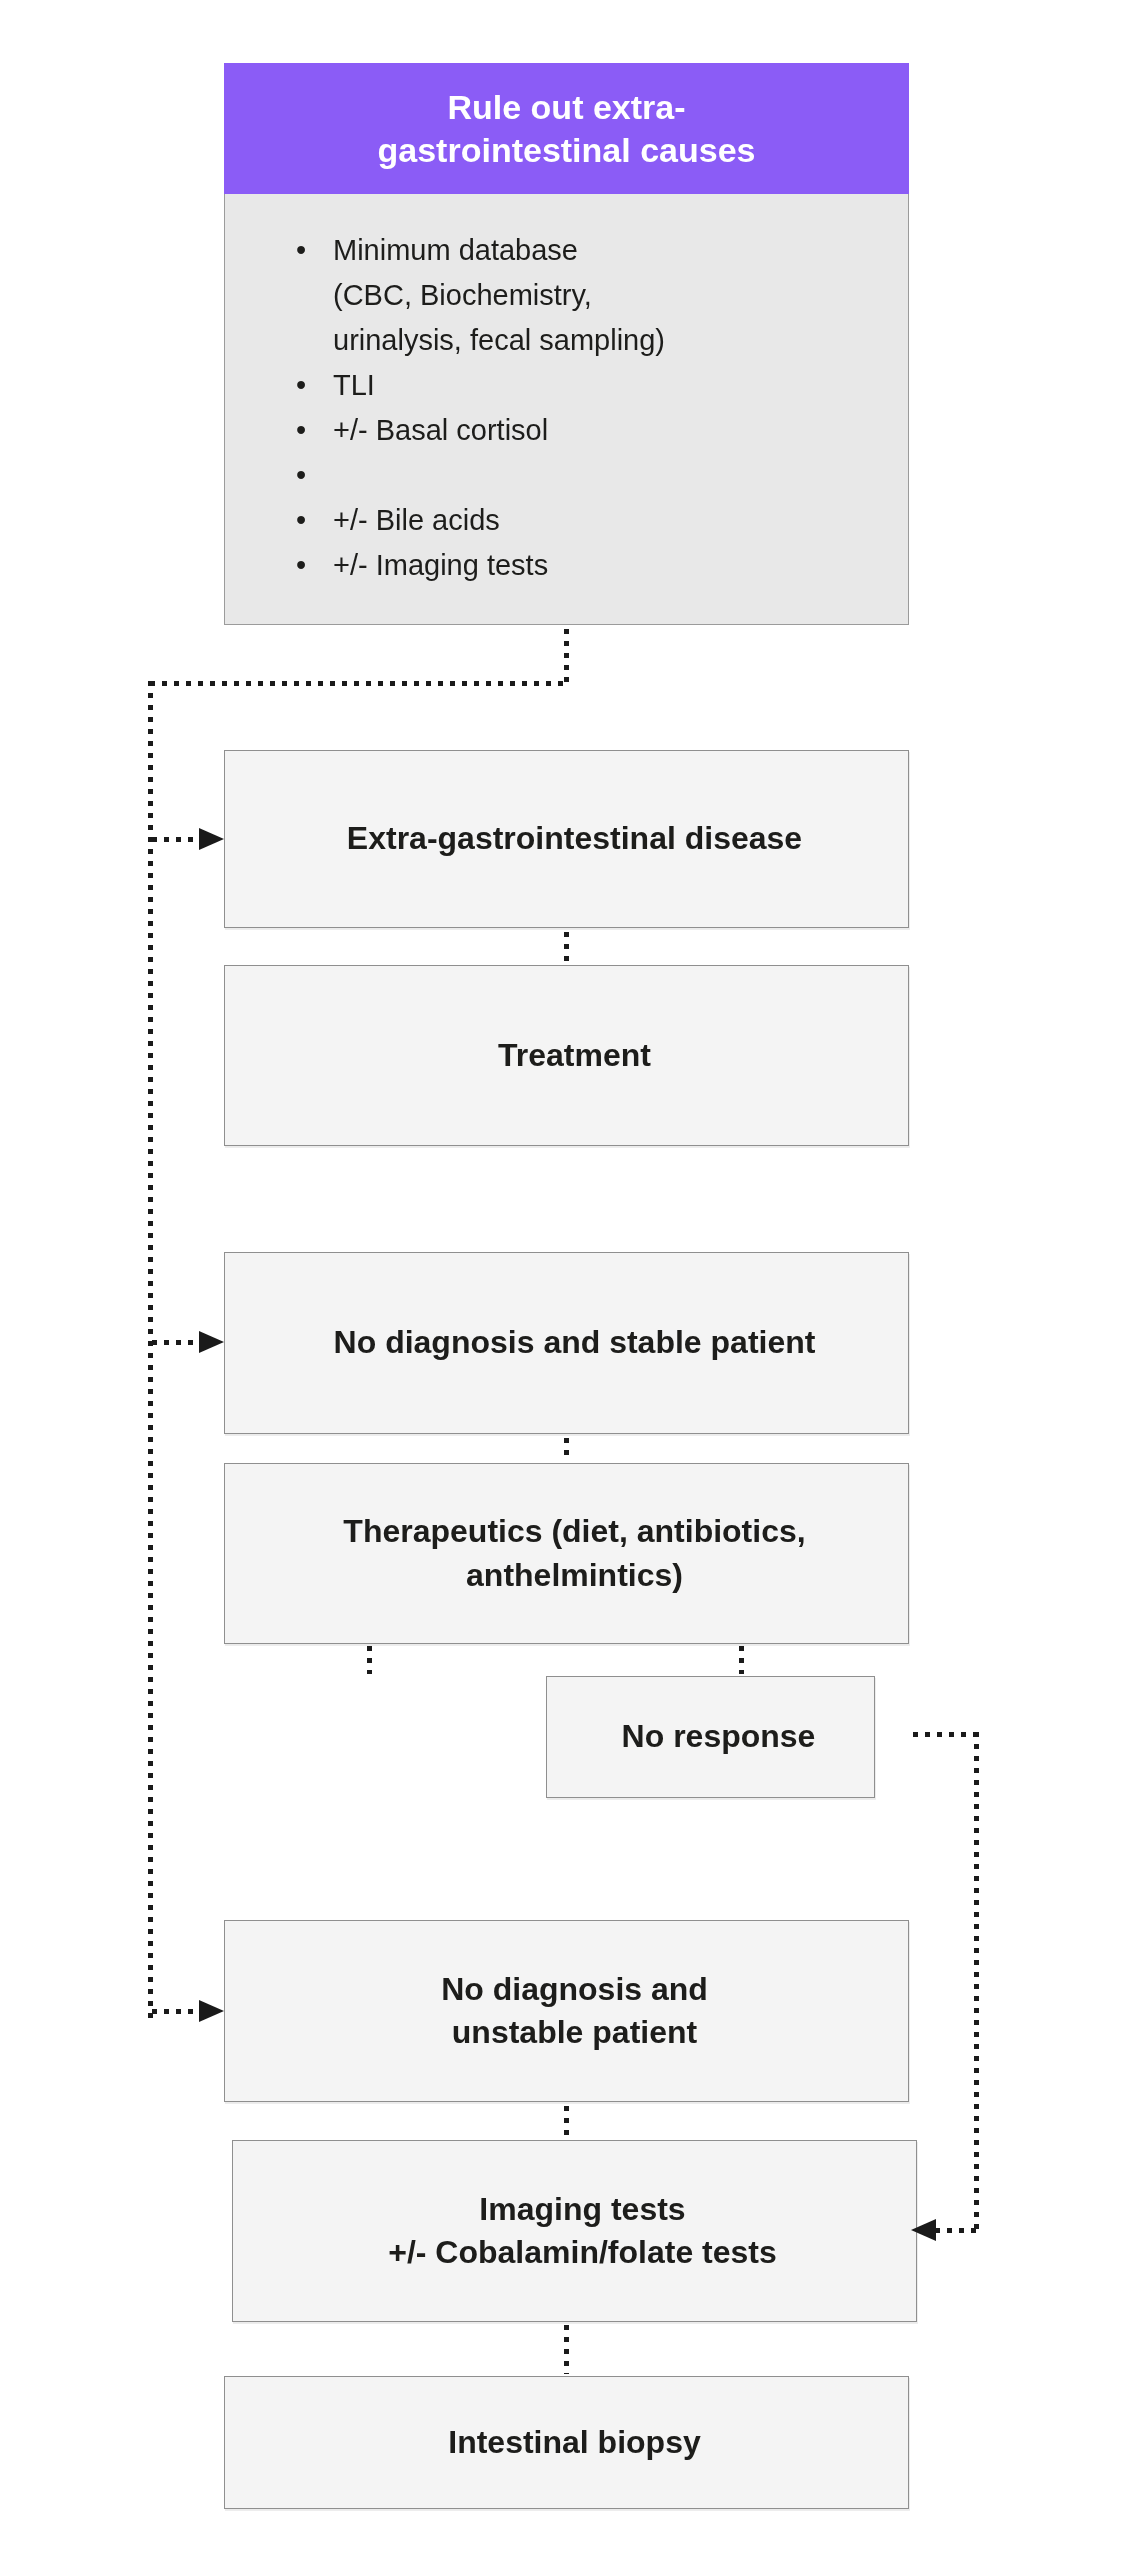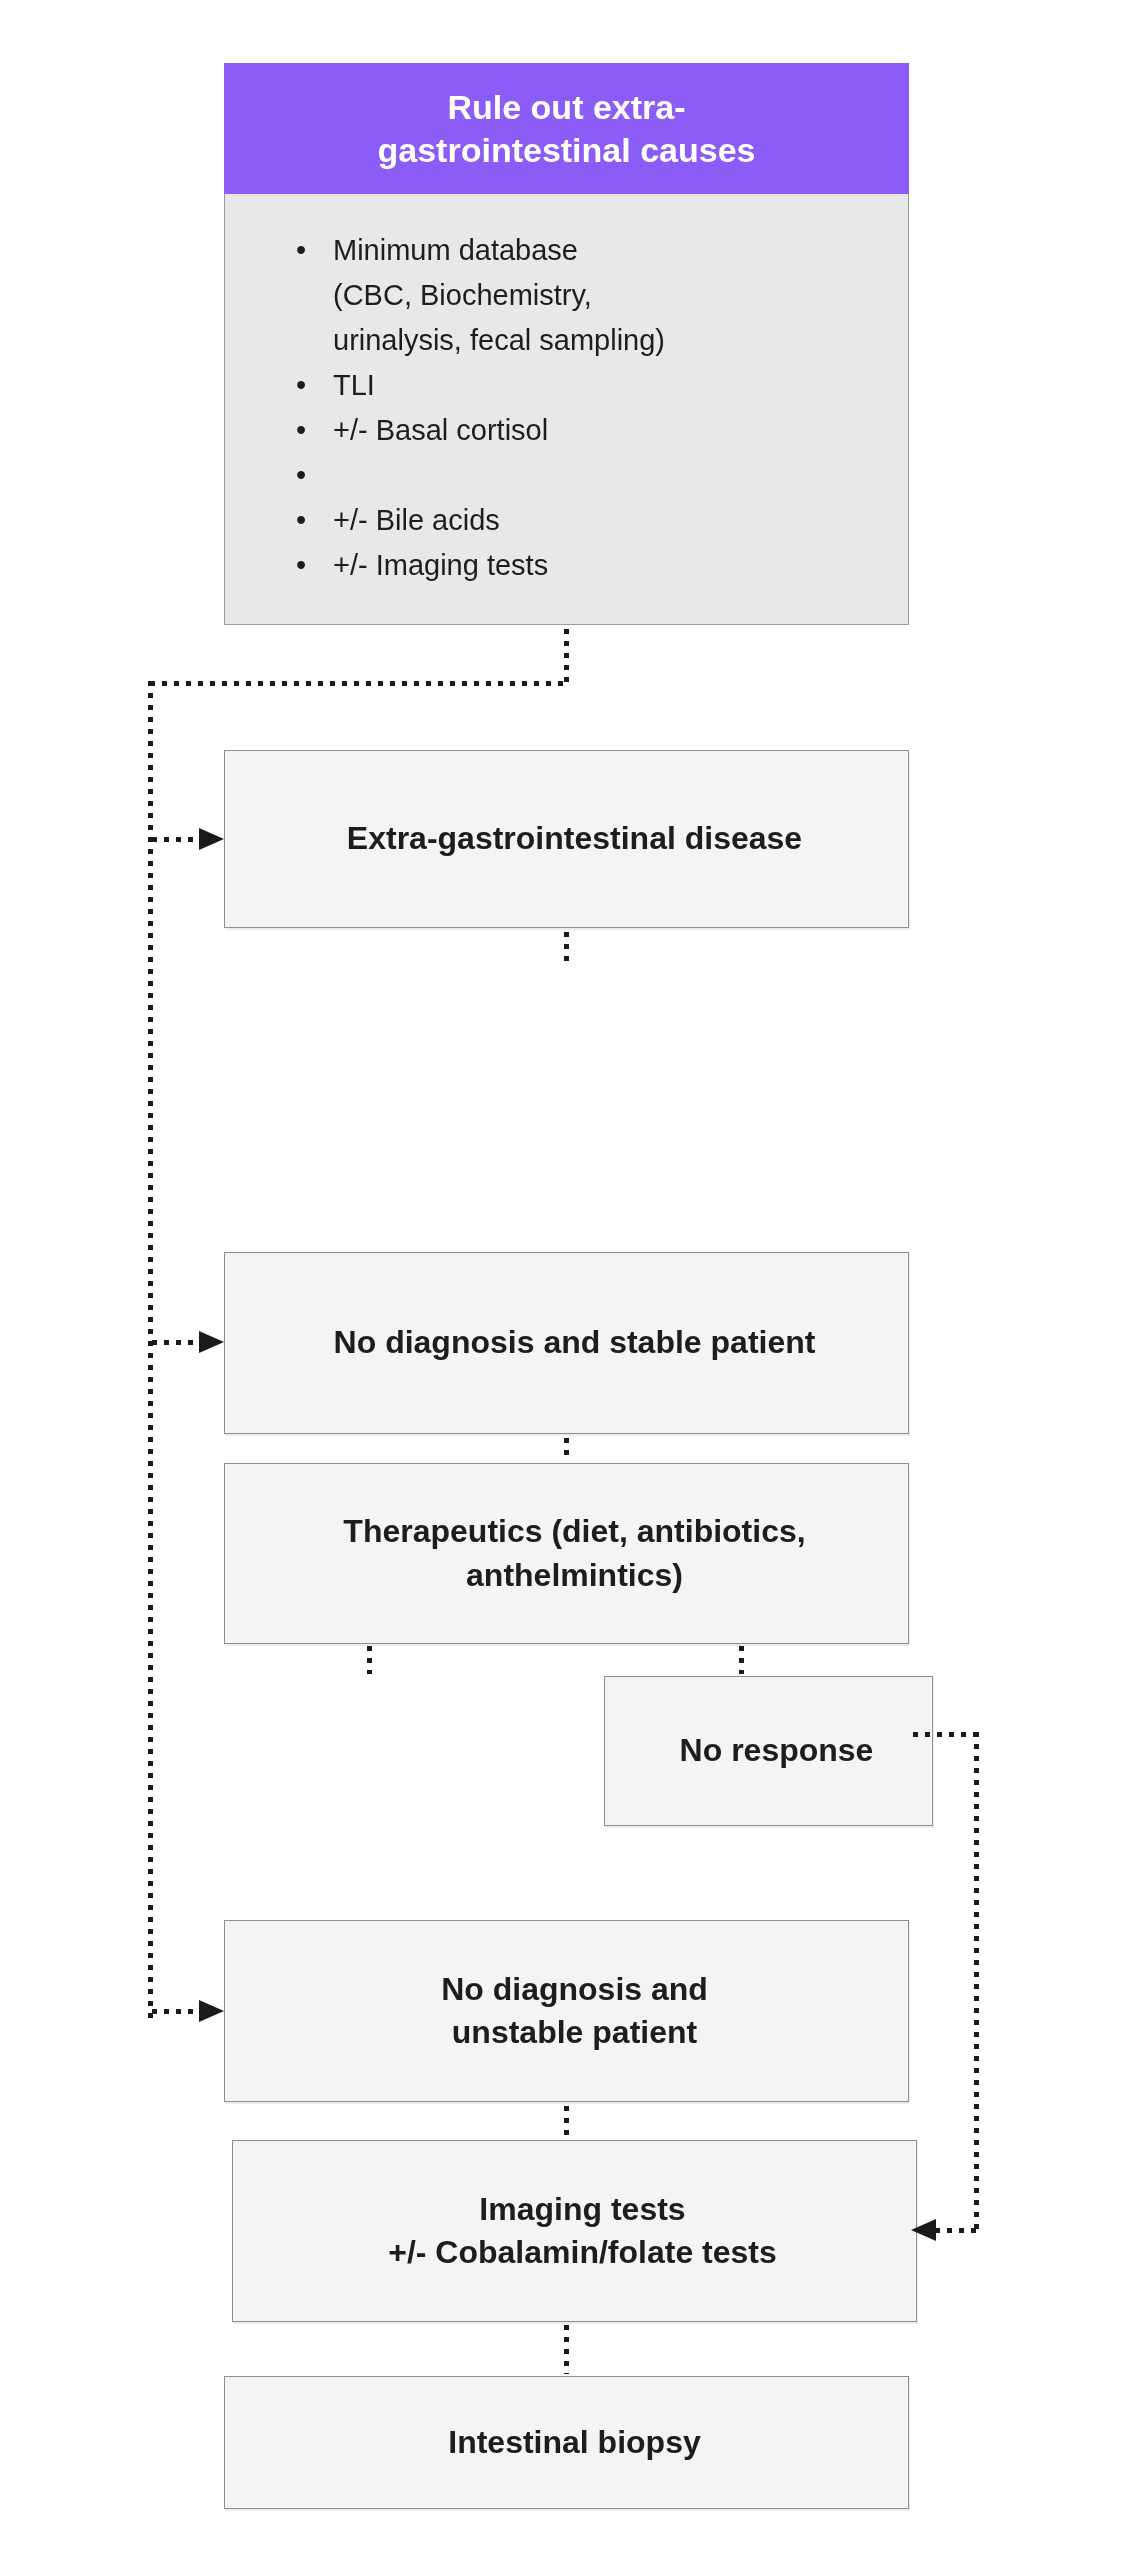--- a/index.html
+++ b/index.html
@@ -85,31 +85,34 @@
           <span class="blt">•</span>
           <span>+/- Imaging tests</span>
         </li>
     </ul>
   </div>
 
   <div class="flowbox" style="left: 224px; top: 750px; width: 685px; height: 178px; background: rgb(244, 244, 244); border-color: rgb(143, 143, 143);">
     <span>Extra-gastrointestinal disease</span>
   </div>
 
+  <div class="flowbox" style="left: 224px; top: 965px; width: 685px; height: 181px; background: rgb(244, 244, 244); border-color: rgb(143, 143, 143);">
+    <span>Treatment</span>
+  </div>
 
   <div class="flowbox" style="left: 224px; top: 1252px; width: 685px; height: 182px; background: rgb(244, 244, 244); border-color: rgb(143, 143, 143);">
     <span>No diagnosis and stable patient</span>
   </div>
 
   <div class="flowbox" style="left: 224px; top: 1463px; width: 685px; height: 181px; background: rgb(244, 244, 244); border-color: rgb(143, 143, 143);">
     <span>Therapeutics (diet, antibiotics,<br>anthelmintics)</span>
   </div>
 
 
-  <div class="flowbox" style="left: 604px; top: 1676px; width: 329px; height: 150px; background: rgb(244, 244, 244); border-color: rgb(143, 143, 143);">
+  <div class="flowbox" style="left: 546px; top: 1676px; width: 329px; height: 122px; background: rgb(244, 244, 244); border-color: rgb(143, 143, 143);">
     <span>No response</span>
   </div>
 
   <div class="flowbox" style="left: 224px; top: 1920px; width: 685px; height: 182px; background: rgb(244, 244, 244); border-color: rgb(143, 143, 143);">
     <span>No diagnosis and<br>unstable patient</span>
   </div>
 
   <div class="flowbox" style="left: 224px; top: 2140px; width: 685px; height: 182px; background: rgb(244, 244, 244); border-color: rgb(143, 143, 143); margin-left: 8px;">
     <span>Imaging tests<br>+/- Cobalamin/folate tests</span>
   </div>

